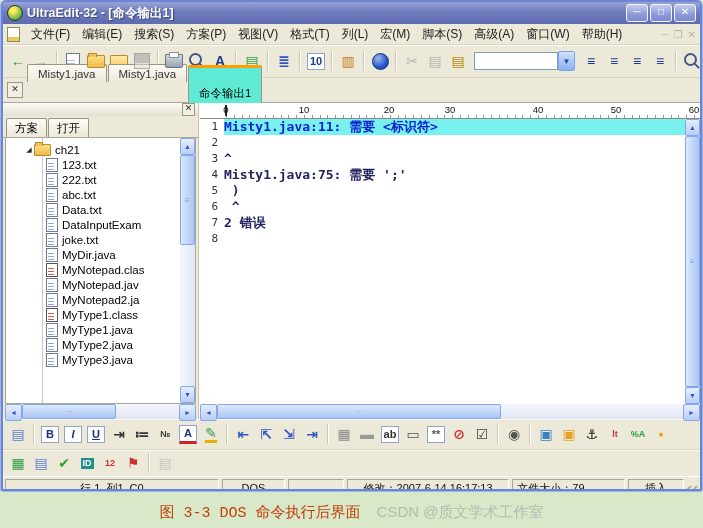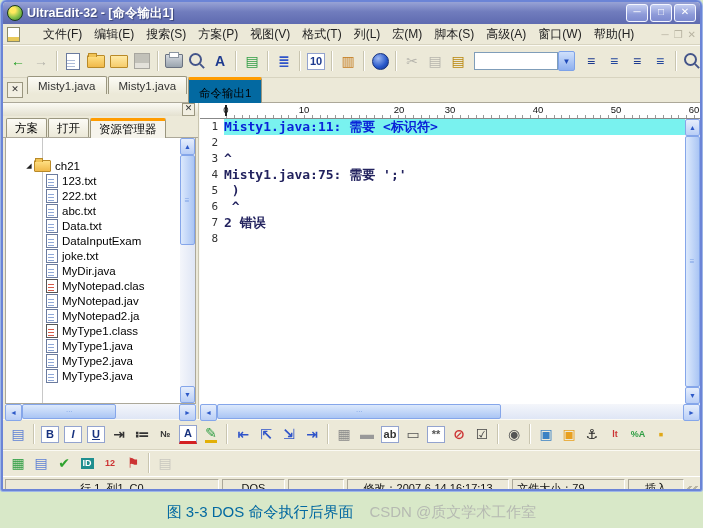--- a/index.html
+++ b/index.html
@@ -5,21 +5,21 @@
   html,body{margin:0;padding:0;}
   .page{position:relative;width:703px;height:528px;background:#d8e8c8;font-family:"Liberation Sans","DejaVu Sans",sans-serif;overflow:hidden;}
   .win{position:absolute;left:1px;top:0;width:697px;height:487px;border:2px solid #6b84d6;border-radius:6px 6px 2px 2px;background:#ece9d8;overflow:hidden;box-shadow:0 0 0 1px #9db6e8;}
   
   .titlebar{height:22px;background:linear-gradient(#98a3d6,#707cbd 45%,#5f6bb0);display:flex;align-items:center;padding:0 4px;gap:4px;}
   .logo{width:14px;height:14px;border-radius:50%;background:radial-gradient(circle at 35% 30%,#ffe95e 20%,#8bc34a 55%,#2e7d32);border:1px solid #1b3a1b;flex:0 0 auto;}
   .title{color:#fff;font-weight:bold;font-size:12.5px;text-shadow:1px 1px 1px #3a4577;flex:1;white-space:nowrap;overflow:hidden;}
   .winbtns{display:flex;gap:2px;}
   .wbtn{width:20px;height:16px;border-radius:3px;background:linear-gradient(#c3cdf0,#8d9ad8 60%,#7d8bd0);border:1px solid #f4f6ff;color:#fff;font-size:10px;line-height:14px;text-align:center;font-weight:bold;}
   
-  .menubar{height:20px;display:flex;align-items:center;padding:0 4px;gap:14px;background:#ece9d8;border-bottom:1px solid #d8d4c0;font-size:12px;color:#222;}
+  .menubar{height:20px;display:flex;align-items:center;padding:0 4px;gap:2px;background:#ece9d8;border-bottom:1px solid #d8d4c0;font-size:12px;color:#222;}
   .mdoc{width:11px;height:13px;background:#fff;border:1px solid #8a8a6a;box-shadow:inset 0 -4px 0 #e8c95a;margin-right:3px;}
   .menu-item{padding:1px 6px;white-space:nowrap;}
   .mright{margin-left:auto;display:flex;gap:5px;color:#b8b4a2;font-size:10px;font-weight:bold;}
   
   .toolbar{display:flex;align-items:center;padding:2px 4px;gap:1px;background:#ece9d8;border-bottom:1px solid #d8d4c0;box-shadow:inset 0 1px 0 #fbfaf4;}
   .toolbar.top{height:28px;}
   .toolbar.fmt{height:26px;}
   .toolbar.tb2{height:22px;border-bottom:none;}
   .tbtn{width:22px;height:22px;display:flex;align-items:center;justify-content:center;flex:0 0 auto;}
   .tbtn.dis{opacity:.55;filter:grayscale(1);}
@@ -40,31 +40,31 @@
   .mi-search{width:9px;height:9px;border:2px solid #44558a;border-radius:50%;position:relative;margin:0 3px 3px 0;}
   .mi-search::after{content:"";position:absolute;width:6px;height:2px;background:#44558a;transform:rotate(45deg);right:-5px;bottom:-3px;}
   .mi-globe{width:15px;height:15px;border-radius:50%;background:radial-gradient(circle at 35% 30%,#9db8f2,#2757c9 60%,#16368a);border:1px solid #14307c;}
   .combo{display:flex;align-items:center;margin:0 4px;}
   .combo input{width:78px;height:16px;border:1px solid #7f9db9;font-size:11px;padding:0 2px;}
   .cbtn{width:15px;height:18px;background:linear-gradient(#cfe0fb,#8fb0ef);border:1px solid #7da2e8;border-radius:2px;color:#1d47b8;font-size:8px;display:flex;align-items:center;justify-content:center;}
   
   .tabrow{height:24px;background:#ece9d8;display:flex;align-items:flex-end;padding:0 2px;border-bottom:1px solid #aca899;}
   .tabclose{width:14px;height:14px;margin:0 4px 4px 2px;border:1px solid #9a967f;background:#f2efe2;color:#333;font-size:9px;line-height:12px;text-align:center;font-weight:bold;}
   .tab{font-size:11.5px;padding:3px 10px 2px;border:1px solid #9a967f;border-bottom:none;background:linear-gradient(#fcfbf6,#ece9d8);margin-right:1px;border-radius:2px 2px 0 0;color:#333;white-space:nowrap;}
-  .tab.active{background:#0369a1;border-top:3px solid #ff9c00;padding-top:6px;position:relative;top:1px;font-weight:normal;color:#000;}
+  .tab.active{background:#5eead4;border-top:3px solid #ff9c00;padding-top:18px;position:relative;top:1px;font-weight:normal;color:#000;}
   
   .main{display:flex;height:316px;background:#ece9d8;}
   .sidebar{width:195px;display:flex;flex-direction:column;border-right:1px solid #c9c5b0;}
   .sb-head{height:13px;display:flex;justify-content:flex-end;align-items:center;padding:0 3px;background:linear-gradient(#fbfaf4,#e4e1d0);}
   .sb-x{font-size:9px;line-height:9px;font-weight:bold;color:#333;border:1px solid #9a967f;background:#f2efe2;width:11px;height:11px;text-align:center;}
   .sb-tabs{height:21px;display:flex;align-items:flex-end;padding:0 3px;border-bottom:1px solid #aca899;text-align:center;}
   .sb-tab{font-size:11.5px;padding:2px 8px 1px;border:1px solid #9a967f;border-bottom:none;background:linear-gradient(#fcfbf6,#ece9d8);margin-right:1px;border-radius:2px 2px 0 0;}
   .sb-tab.active{background:#f6f4ec;border-top:3px solid #ff9c00;padding-top:1px;position:relative;top:1px;}
   .treewrap{flex:1;display:flex;background:#fff;border:1px solid #aca899;border-top:none;margin:0 2px;overflow:hidden;}
-  .tree{flex:1;overflow:hidden;padding-top:20px;font-size:11.5px;position:relative;background-image:linear-gradient(90deg,transparent 36px,#c8c8c8 36px,#c8c8c8 37px,transparent 37px);background-size:37px 2px;background-repeat:repeat-y;}
+  .tree{flex:1;overflow:hidden;padding-top:4px;font-size:11.5px;position:relative;background-image:linear-gradient(90deg,transparent 36px,#c8c8c8 36px,#c8c8c8 37px,transparent 37px);background-size:37px 2px;background-repeat:repeat-y;}
   .trow{display:flex;align-items:center;height:15px;white-space:nowrap;overflow:hidden;}
   .trow .tri{width:10px;text-align:center;font-size:7px;color:#222;margin-left:18px;}
   .trow.file{padding-left:40px;}
   .tname{margin-left:4px;color:#000;}
   .fi{flex:0 0 auto;}
   .fi-folder{width:15px;height:10px;background:linear-gradient(#ffe084,#f0b94a);border:1px solid #b98a28;border-radius:1px;position:relative;}
   .fi-folder::before{content:"";position:absolute;left:0;top:-3px;width:6px;height:3px;background:#f0c356;border:1px solid #b98a28;border-bottom:none;}
   .fi-doc{width:10px;height:12px;background:#fff;border:1px solid #6b7b9e;background-image:repeating-linear-gradient(#fff 0 2px,#8fa8d8 2px 3px);background-size:6px 9px;background-position:1px 2px;background-repeat:no-repeat;}
   .fi-class{width:10px;height:12px;background:#fff;border:1px solid #555;background-image:repeating-linear-gradient(#fff 0 2px,#d65a4a 2px 3px);background-size:6px 9px;background-position:1px 2px;background-repeat:no-repeat;}
   
@@ -93,21 +93,21 @@
   .sp{height:16px;line-height:16px;border:1px solid;border-color:#aca899 #fff #fff #aca899;padding:0 4px;overflow:hidden;white-space:nowrap;}
   .sp:nth-child(1){width:222px;text-align:center;}
   .sp:nth-child(2){width:58px;text-align:center;}
   .sp:nth-child(3){width:50px;}
   .sp:nth-child(4){width:166px;text-align:center;}
   .sp:nth-child(5){width:112px;}
   .sp:nth-child(6){width:50px;text-align:center;}
   .grip{margin-left:auto;width:12px;height:12px;background:repeating-linear-gradient(135deg,transparent 0 2px,#b8b4a2 2px 4px);align-self:flex-end;}
   
   .caption-row{position:absolute;left:0;bottom:6px;width:100%;display:flex;justify-content:center;align-items:baseline;gap:16px;}
-  .cap{font-size:15px;color:#0369a1;font-family:Liberation Sans, sans-serif;}
+  .cap{font-size:15px;color:#c2410c;font-family:Liberation Mono, monospace;}
   .wm{font-size:15px;color:#b6bab2;}
 </style>
 </head>
 <body>
 
 <div class="page">
   <div class="win">
 
     <div class="titlebar">
       <span class="logo"></span>
@@ -234,21 +234,20 @@
     </div>
 
     <div class="main">
       <div class="sidebar">
         <div class="sb-head">
           <span class="sb-x">✕</span>
         </div>
         <div class="sb-tabs" id="sb-tabs">
             <span class="sb-tab">方案</span>
             <span class="sb-tab">打开</span>
-            <span class="sb-tab active">资源管理器</span>
           </div>
         <div class="treewrap">
           <div class="tree" id="tree">
               <div class="trow root">
                 <span class="tri">◢</span>
                 <span class="fi fi-folder"></span>
                 <span class="tname">ch21</span>
               </div>
               <div class="trow file">
                 <span class="fi fi-doc"></span>
@@ -320,21 +319,21 @@
           <div class="htrack"></div>
           <div class="hbtn">►</div>
         </div>
       </div>
 
       <div class="editor">
         <div class="ruler" id="ruler">
           <div class="rmark"></div>
         <span class="rnum" style="left: 26px;">0</span>
             <span class="rnum" style="left: 104px;">10</span>
-            <span class="rnum" style="left: 199px;">20</span>
+            <span class="rnum" style="left: 189px;">20</span>
             <span class="rnum" style="left: 250px;">30</span>
             <span class="rnum" style="left: 338px;">40</span>
             <span class="rnum" style="left: 416px;">50</span>
             <span class="rnum" style="left: 494px;">60</span>
           </div>
         <div class="edwrap">
           <div class="lines" id="lines">
               <div class="erow hl"><span class="ln">1</span><span class="lt">Misty1.java:11: 需要 &lt;标识符&gt;</span></div>
               <div class="erow"><span class="ln">2</span><span class="lt"></span></div>
               <div class="erow"><span class="ln">3</span><span class="lt">^</span></div>

